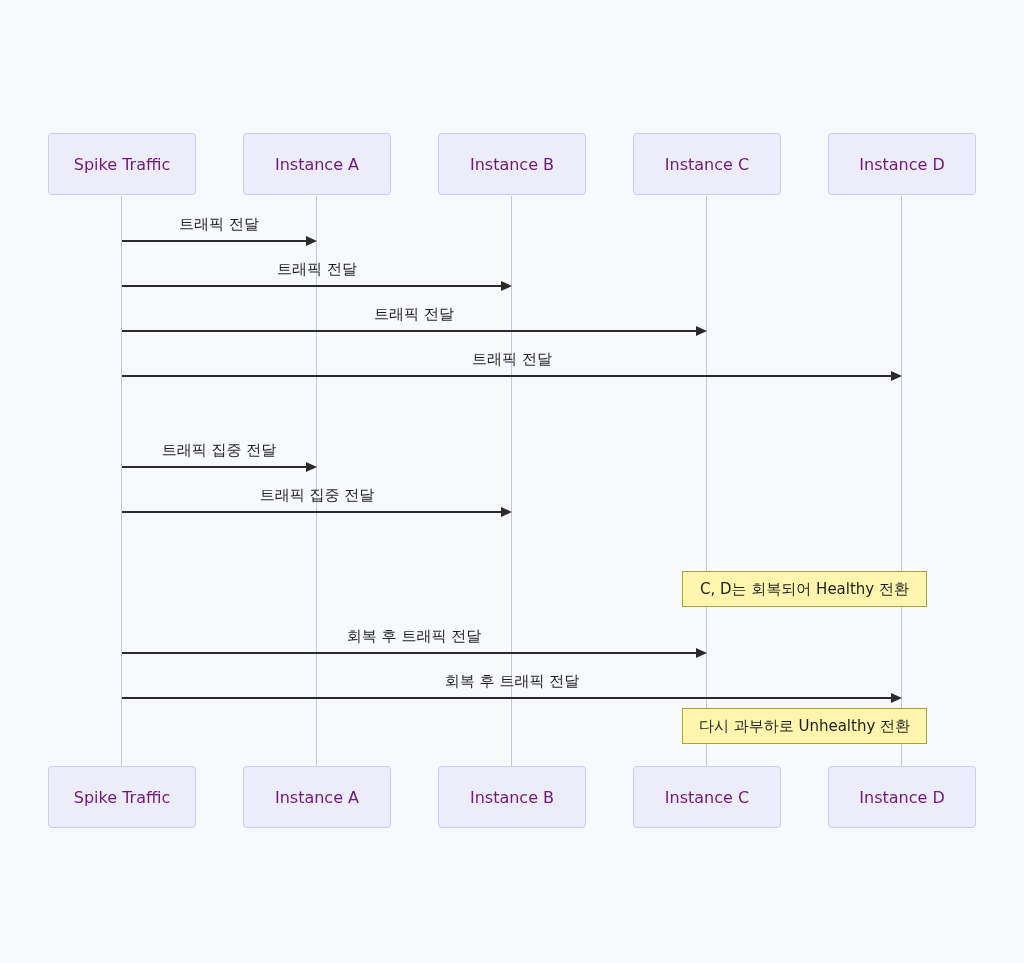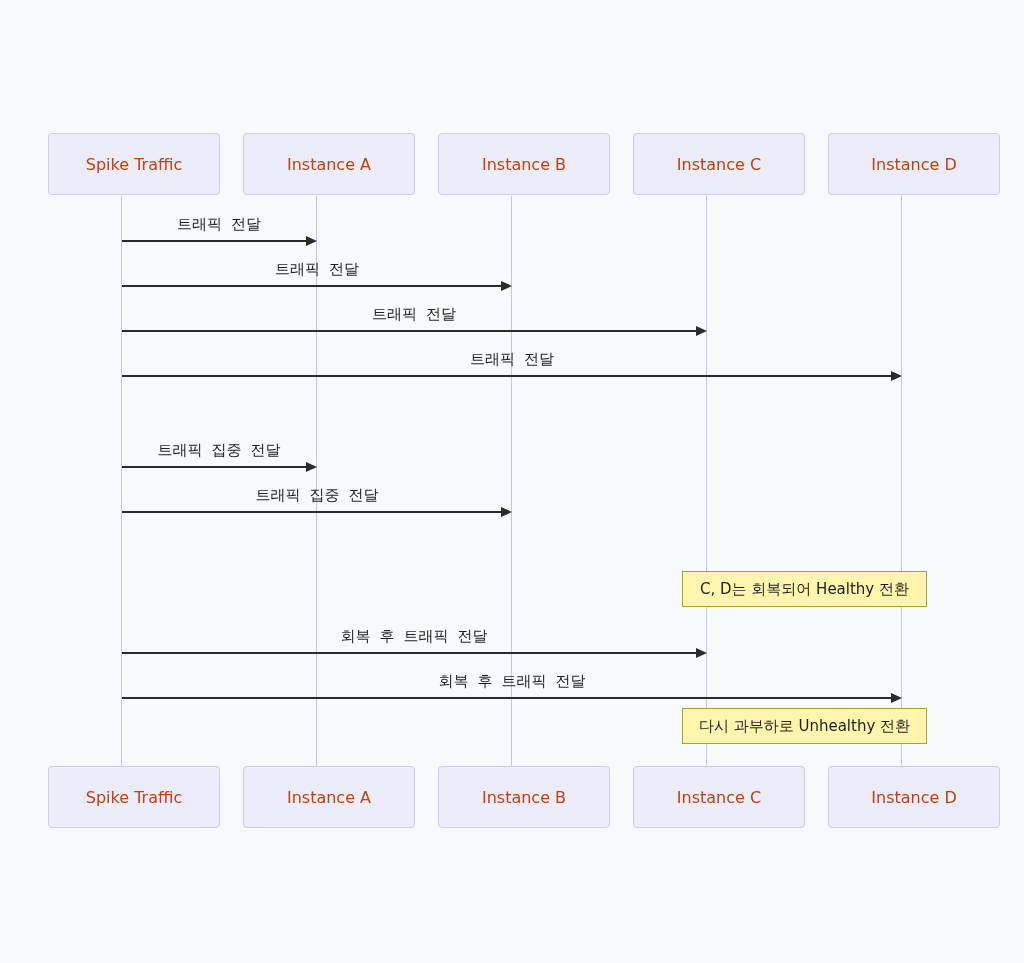--- a/index.html
+++ b/index.html
@@ -15,38 +15,37 @@
   }
   .lifeline {
     position: absolute;
     top: 196px;
     width: 1px;
     height: 570px;
     background: #c6c6dd;
   }
   .actor {
     position: absolute;
-    width: 172px; height: 62px;
+    width: 148px; height: 62px;
     background: #ececfb;
     border: 1px solid #cfcce5;
     border-radius: 4px;
     display: flex; align-items: center; justify-content: center;
     font-size: 16px;
-    color: #c2410c;
+    color: #701a75;
     box-sizing: border-box;
   }
   .actor.top { top: 133px; }
   .actor.bottom { top: 766px; }
   .msg-label {
     position: absolute;
     transform: translateX(-50%);
     font-size: 15px;
     color: #1f1f1f;
     white-space: nowrap;
-    font-family: Liberation Mono, monospace;
   }
   .msg-line {
     position: absolute;
     height: 0;
     border-top: 2px solid #2b2b2b;
   }
   .msg-arrowhead {
     position: absolute;
     width: 0; height: 0;
     border-left: 11px solid #2b2b2b;

